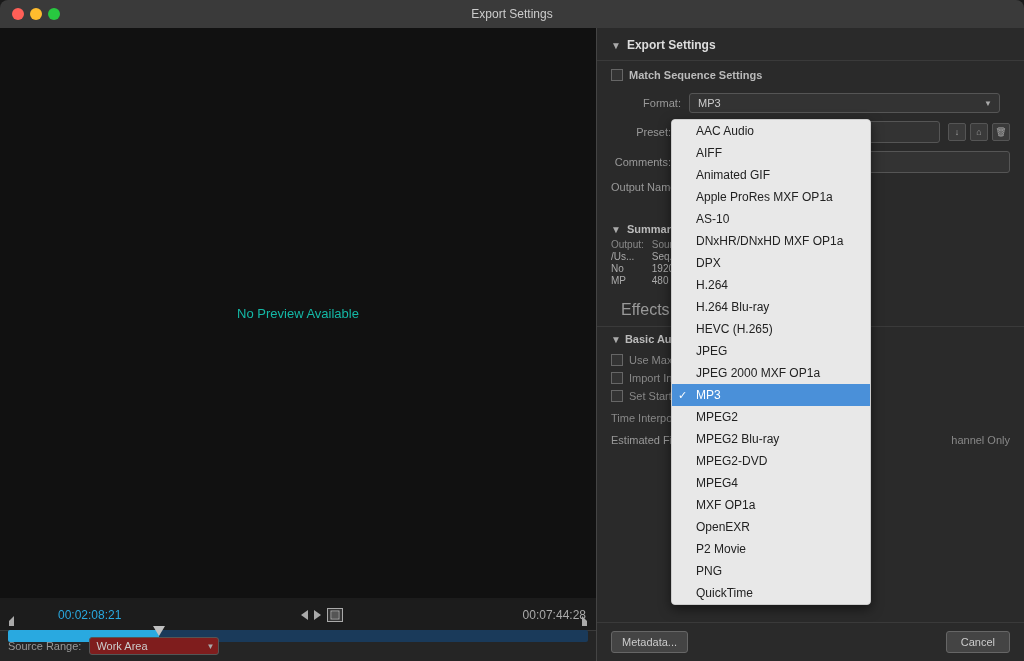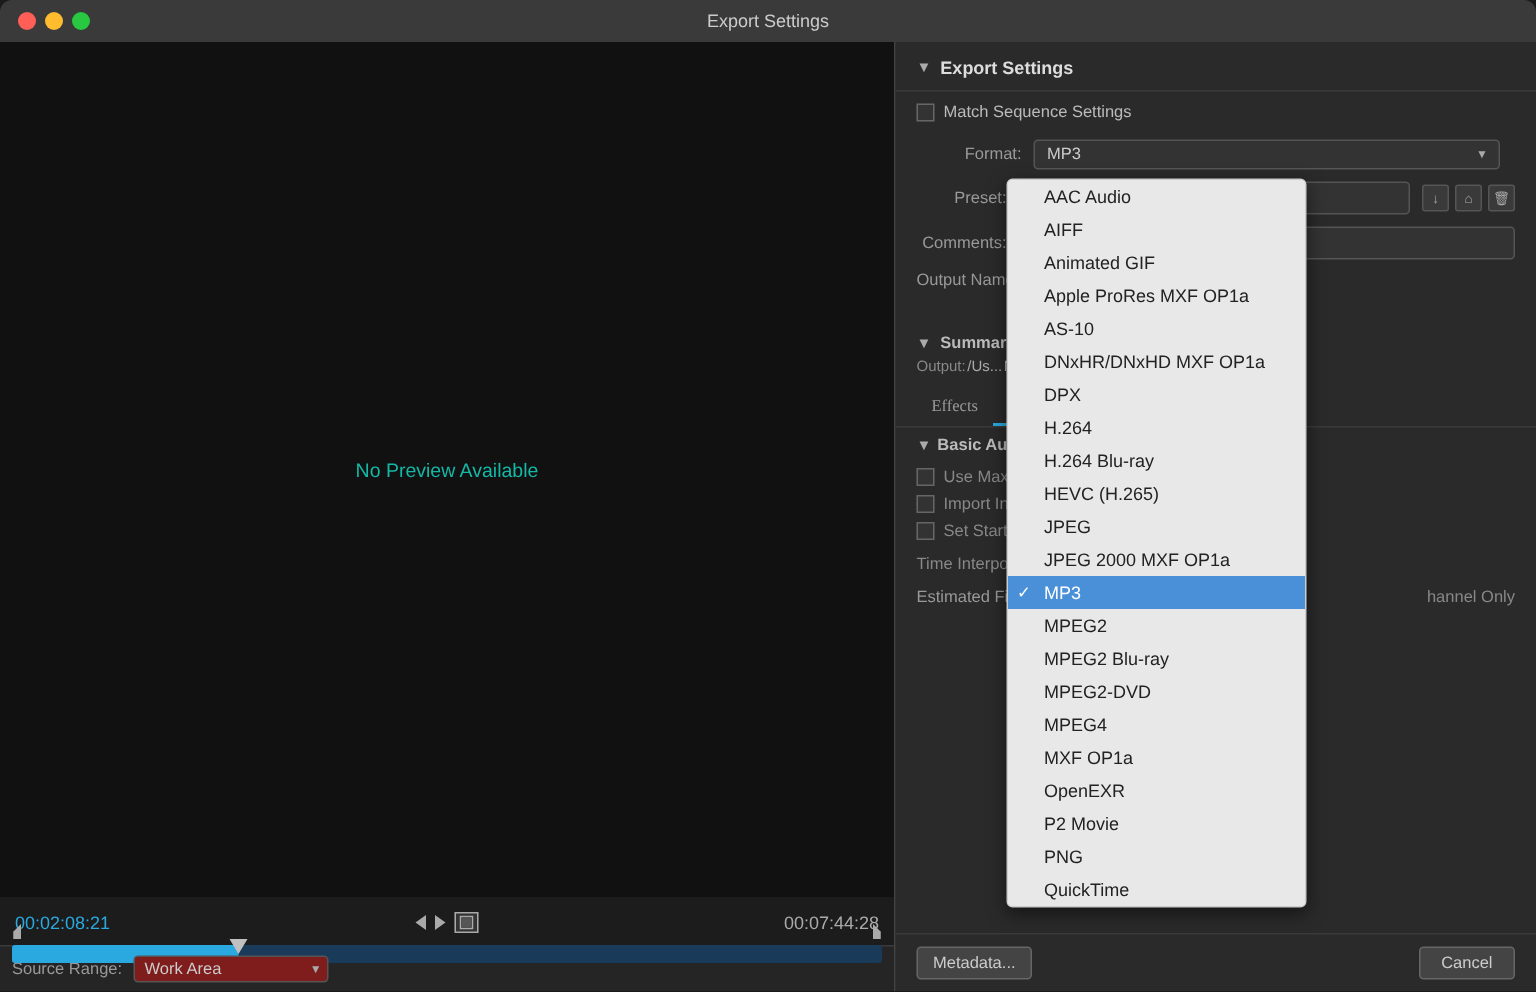--- a/index.html
+++ b/index.html
@@ -72,20 +72,21 @@
     
     .timeline-area {
       background: #1c1c1c;
       padding: 6px 8px 0 8px;
     }
 
     .time-left {
       color: #29a9e0;
       font-size: 12px;
       font-weight: 500;
+      margin-left: 48px;
     }
 
     .time-right {
       color: #aaa;
       font-size: 12px;
     }
 
     .triangle-left, .triangle-right {
       width: 0;
       height: 0;
@@ -191,20 +192,21 @@
       cursor: pointer;
       appearance: none;
       -webkit-appearance: none;
       display: inline-block;
       vertical-align: middle;
     }
 
     .match-seq-label {
       color: #bbb;
       font-size: 11px;
+      font-weight: bold;
     }
 
     .format-row {
       display: flex;
       align-items: center;
       padding: 4px 24px;
       gap: 8px;
       position: relative;
     }
 
@@ -295,45 +297,45 @@
 
     .summary-content {
       display: flex;
       gap: 8px;
       font-size: 10px;
       color: #999;
     }
 
     .summary-col {
       display: flex;
+      flex-direction: column;
       gap: 1px;
     }
 
     .summary-label {
       color: #888;
     }
 
     .summary-value {
       color: #aaa;
     }
 
     .tabs-row {
       display: flex;
       border-bottom: 1px solid #3a3a3a;
       padding: 0 14px;
       margin-top: 4px;
     }
 
     .tab {
       padding: 5px 10px;
-      font-size: 11px;
+      font-size: 16px;
       color: #999;
       cursor: pointer;
       border-bottom: 2px solid transparent;
-      font-family: Liberation Serif, serif;
     }
 
     .tab.active {
       color: #ddd;
       border-bottom-color: #29a9e0;
     }
 
     .basic-audio-section {
       padding: 6px 14px;
       font-size: 11px;

